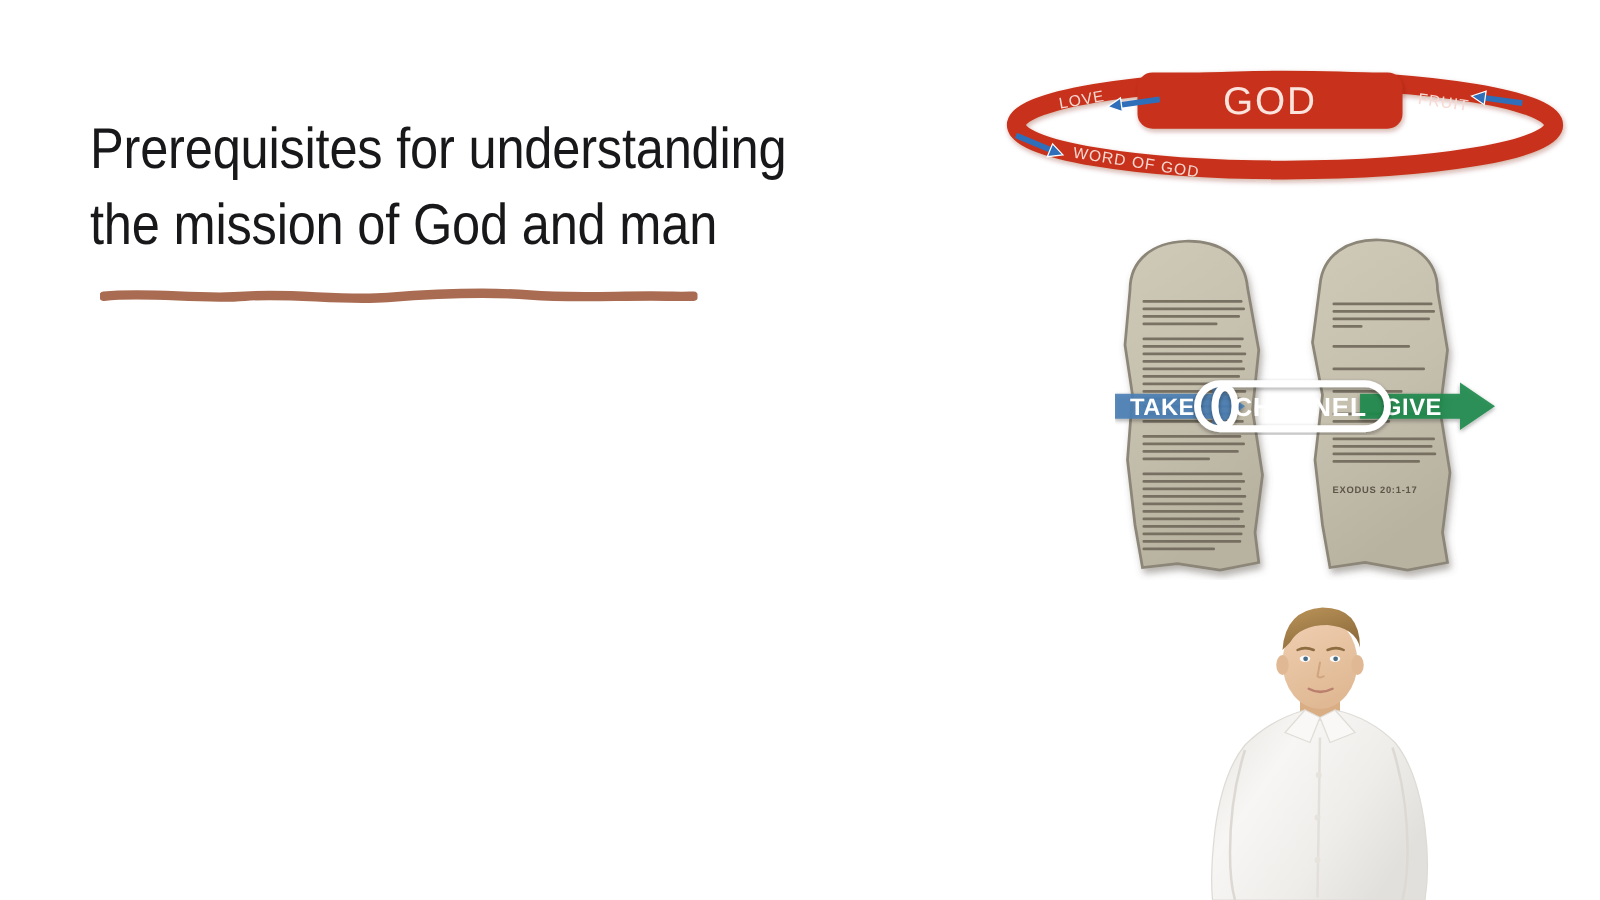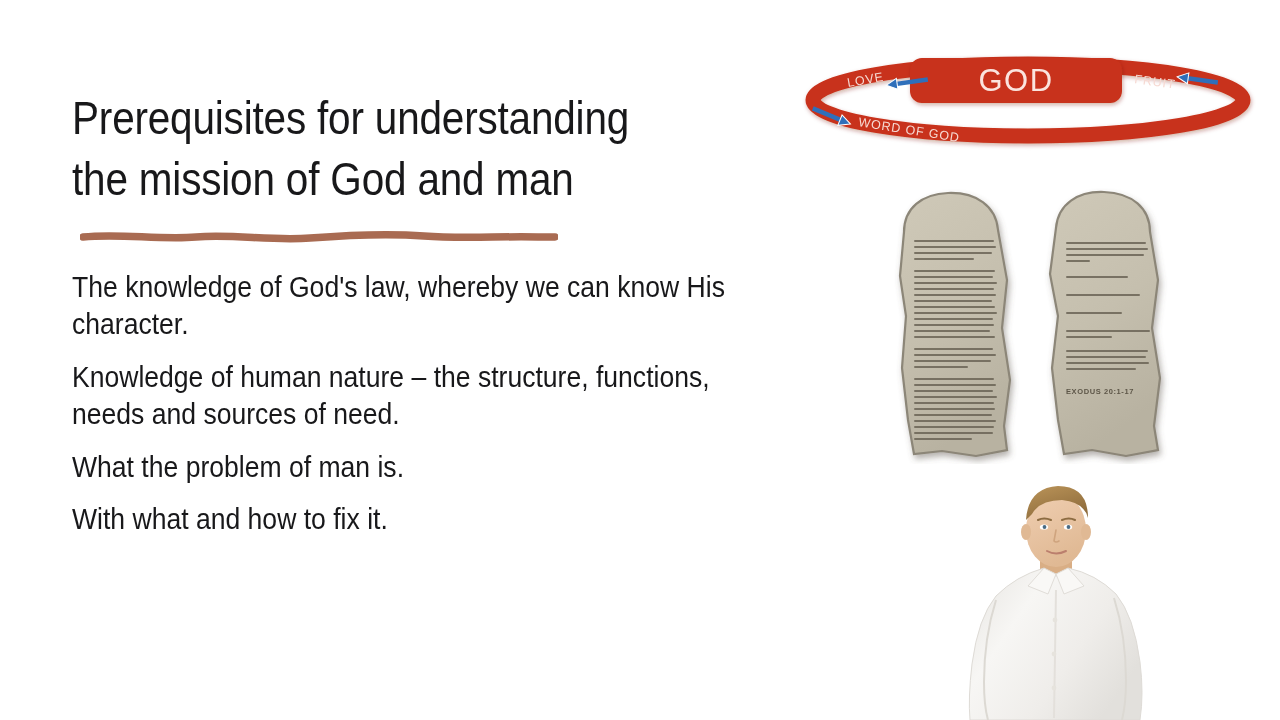--- a/index.html
+++ b/index.html
@@ -110,26 +110,20 @@
 <div id="slide">
 
   <div id="title">Prerequisites for understanding the mission of God and man</div>
 
   <div id="accent-rule">
     <svg width="478" height="26" viewBox="0 0 478 26" xmlns="http://www.w3.org/2000/svg">
       <path d="M3,13 C40,9 78,16 116,13 C154,10 192,17 230,14 C268,11 306,9 344,12 C382,15 420,12 458,13 C466,13.2 472,13 475,13" fill="none" stroke="#a96b52" stroke-width="7.5" stroke-linecap="round"></path>
     </svg>
   </div>
 
-  <div id="body-list">
-    <p class="body-para">The knowledge of God's law, whereby we can know His character.</p>
-    <p class="body-para">Knowledge of human nature – the structure, functions, needs and sources of need.</p>
-    <p class="body-para">What the problem of man is.</p>
-    <p class="body-para">With what and how to fix it.</p>
-  </div>
 
   <div id="god-diagram">
     <svg width="470" height="120" viewBox="0 0 470 120" xmlns="http://www.w3.org/2000/svg">
       <defs>
         <filter id="softshadow" x="-20%" y="-20%" width="140%" height="160%">
           <feDropShadow dx="1" dy="2" stdDeviation="2.2" flood-color="#7a1c0c" flood-opacity="0.35"></feDropShadow>
         </filter>
       </defs>
 
       <ellipse cx="228" cy="56" rx="215" ry="36" fill="none" stroke="#c8311a" stroke-width="15" filter="url(#softshadow)"></ellipse>
@@ -234,20 +228,45 @@
 
         <rect x="186" y="162" width="82" height="2.1" rx="1"></rect>
         <rect x="186" y="168" width="80" height="2.1" rx="1"></rect>
         <rect x="186" y="174" width="83" height="2.1" rx="1"></rect>
         <rect x="186" y="180" width="70" height="2.1" rx="1"></rect>
       </g>
       <text x="186" y="206" font-family="Liberation Sans Narrow, Liberation Sans, sans-serif" font-size="7.5" fill="#5d5648" letter-spacing="0.6">EXODUS 20:1-17</text>
     </svg>
   </div>
 
+  <div id="channel-banner">
+    <svg width="306" height="46" viewBox="0 0 306 46" xmlns="http://www.w3.org/2000/svg">
+      <defs>
+        <filter id="bnshadow" x="-12%" y="-30%" width="125%" height="170%">
+          <feDropShadow dx="0" dy="1.5" stdDeviation="1.6" flood-color="#1a1a1a" flood-opacity="0.4"></feDropShadow>
+        </filter>
+      </defs>
+
+      <g filter="url(#bnshadow)">
+        <path d="M0,13 L78,13 L78,4 L104,23 L78,42 L78,33 L0,33 Z" fill="#4a7fb5" opacity="0.9"></path>
+      </g>
+      <text x="38" y="30" text-anchor="middle" font-family="Liberation Sans Narrow, Liberation Sans, sans-serif" font-size="19" font-weight="bold" fill="#ffffff" letter-spacing="0.4">TAKE</text>
+
+      <g filter="url(#bnshadow)">
+        <path d="M196,13 L276,13 L276,4 L304,23 L276,42 L276,33 L196,33 Z" fill="#1d8a4c" opacity="0.9"></path>
+      </g>
+      <text x="238" y="30" text-anchor="middle" font-family="Liberation Sans Narrow, Liberation Sans, sans-serif" font-size="19" font-weight="bold" fill="#ffffff" letter-spacing="0.4">GIVE</text>
+
+      <g filter="url(#bnshadow)">
+        <path d="M84,5 L200,5 A18,18 0 0 1 200,41 L84,41 A18,18 0 0 1 84,5 Z" fill="none" stroke="#ffffff" stroke-width="5.5"></path>
+        <ellipse cx="88" cy="23" rx="8" ry="15" fill="none" stroke="#ffffff" stroke-width="5.5"></ellipse>
+      </g>
+      <text x="148" y="31" text-anchor="middle" font-family="Liberation Sans Narrow, Liberation Sans, sans-serif" font-size="21" font-weight="bold" fill="#ffffff" letter-spacing="0.6">CHANNEL</text>
+    </svg>
+  </div>
 
   <div id="person-photo">
     <svg width="252" height="252" viewBox="0 0 252 252" xmlns="http://www.w3.org/2000/svg">
       <defs>
         <linearGradient id="shirtgrad" x1="0" y1="0" x2="1" y2="0.6">
           <stop offset="0%" stop-color="#e6e4e0"></stop>
           <stop offset="35%" stop-color="#f7f6f4"></stop>
           <stop offset="70%" stop-color="#efedea"></stop>
           <stop offset="100%" stop-color="#e2e0dc"></stop>
         </linearGradient>

